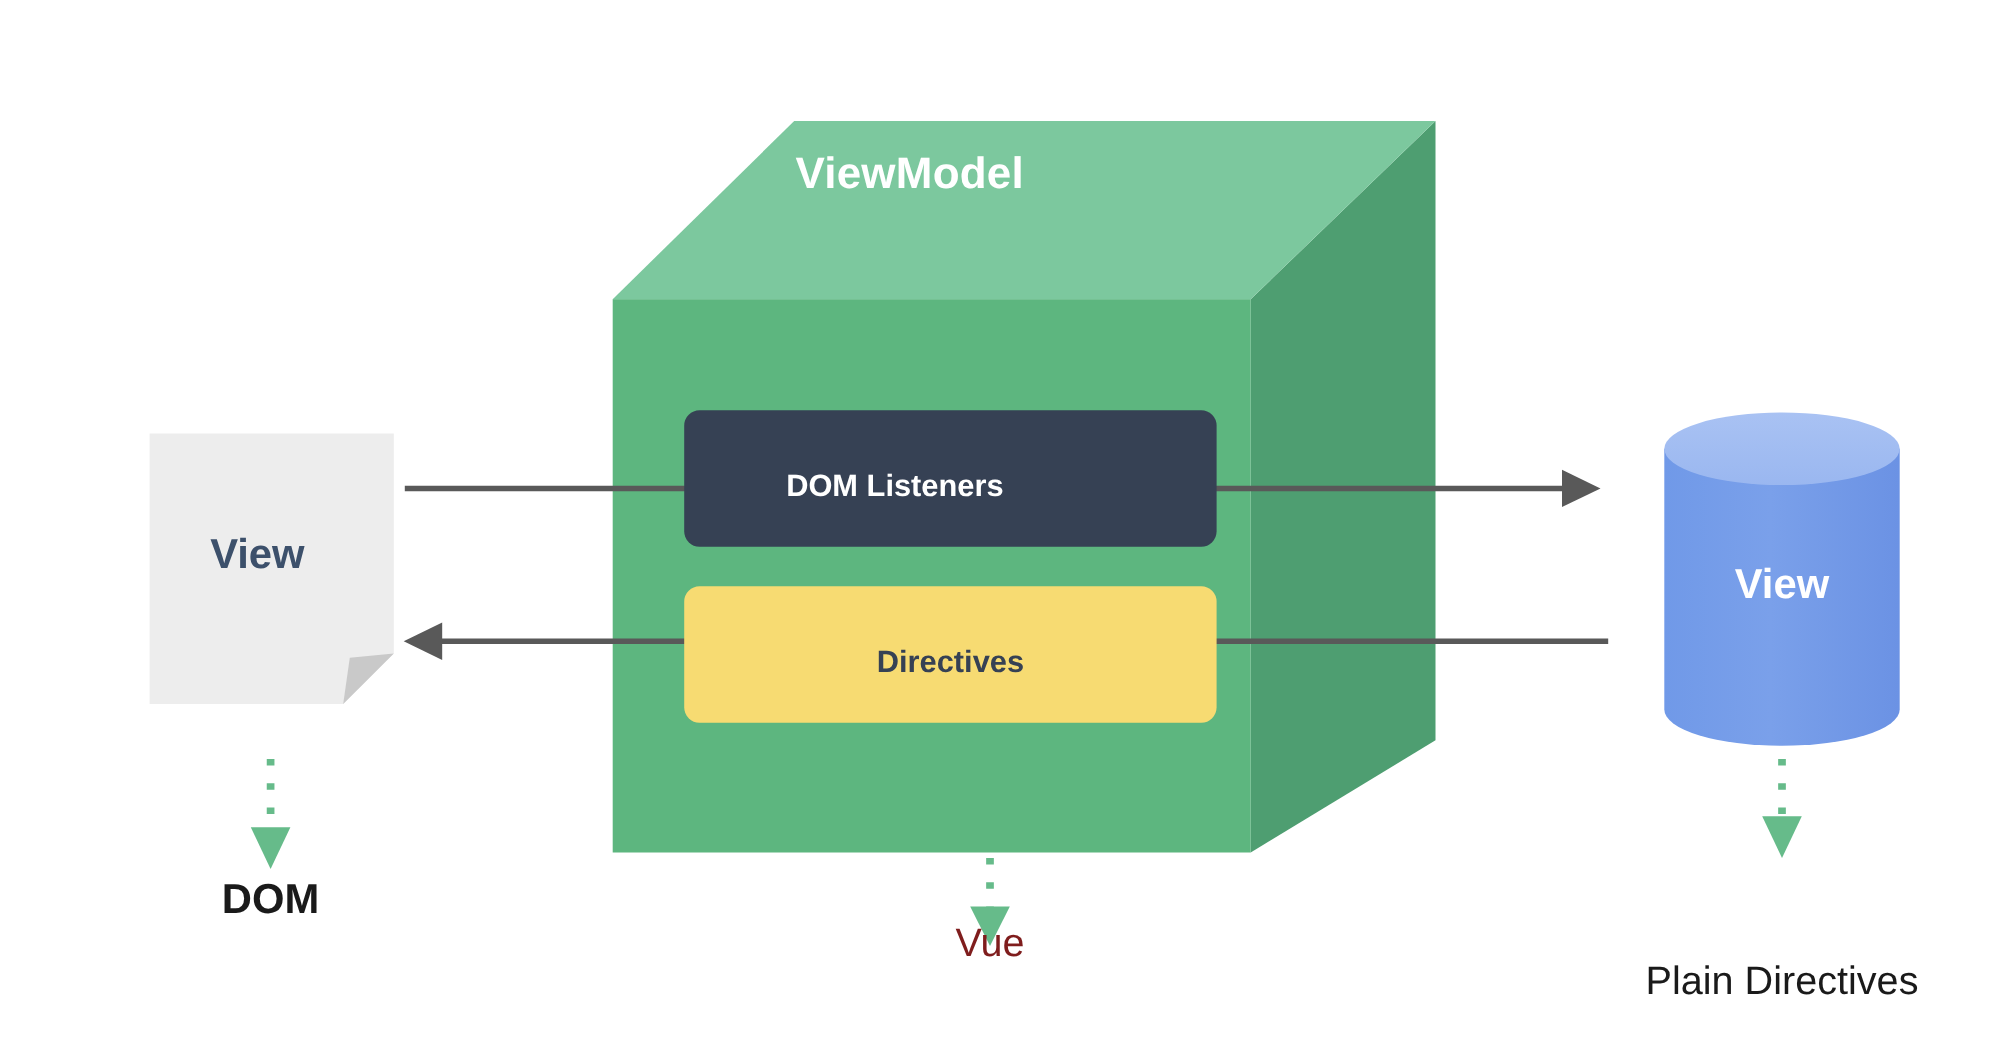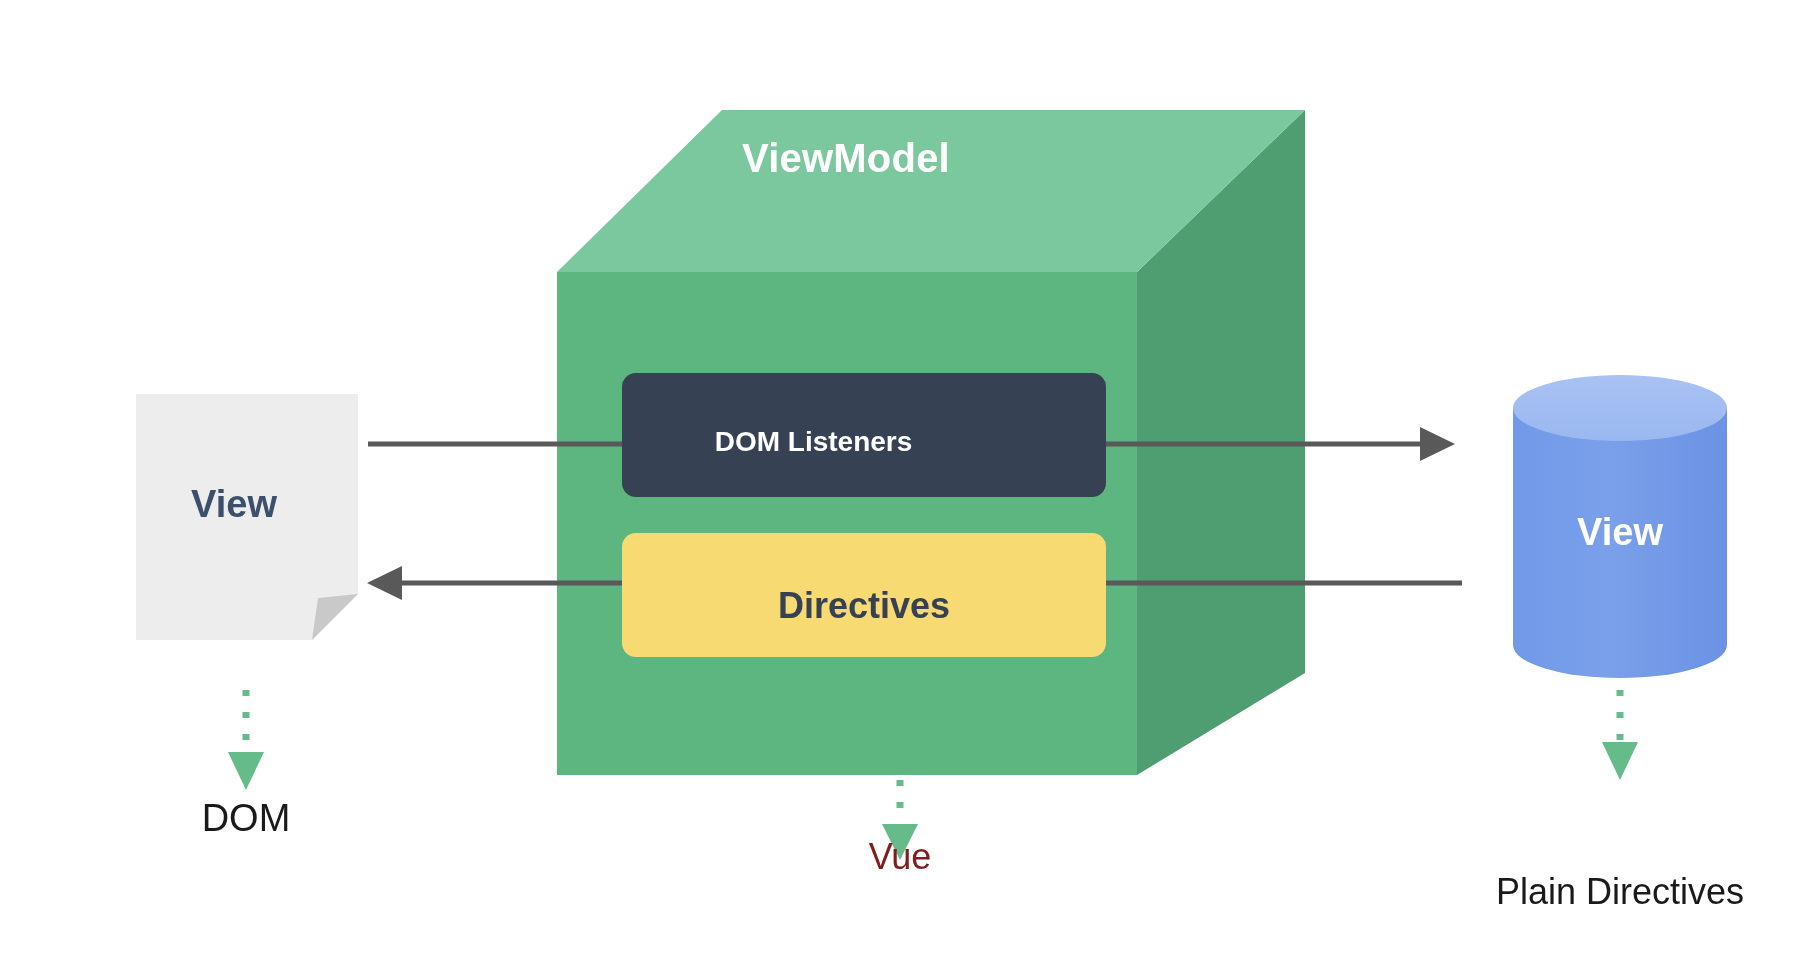--- a/index.html
+++ b/index.html
@@ -24,21 +24,21 @@
     width: 1814px;
     height: 956px;
   }
   .lbl {
     position: absolute;
     white-space: pre;
     text-align: center;
     line-height: 1.18;
   }
   .lbl-viewmodel {
-    left: 676px;
+    left: 657px;
     top: 135px;
     width: 340px;
     font-size: 40px;
     font-weight: bold;
     color: #ffffff;
     letter-spacing: 0.2px;
   }
   .lbl-view {
     left: 136px;
     top: 482px;
@@ -60,31 +60,31 @@
     top: 425px;
     width: 383px;
     font-size: 28px;
     font-weight: bold;
     color: #ffffff;
   }
   .lbl-directives {
     left: 622px;
     top: 585px;
     width: 484px;
-    font-size: 36px;
+    font-size: 28px;
     font-weight: bold;
     color: #364154;
   }
   .lbl-dom {
     left: 130px;
     top: 796px;
     width: 232px;
     font-size: 38px;
     color: #1a1a1a;
-    font-weight: normal;
+    font-weight: bold;
   }
   .lbl-vue {
     left: 790px;
     top: 836px;
     width: 220px;
     font-size: 36px;
     color: #7f1d1d;
     font-weight: normal;
   }
   .lbl-pjo {

